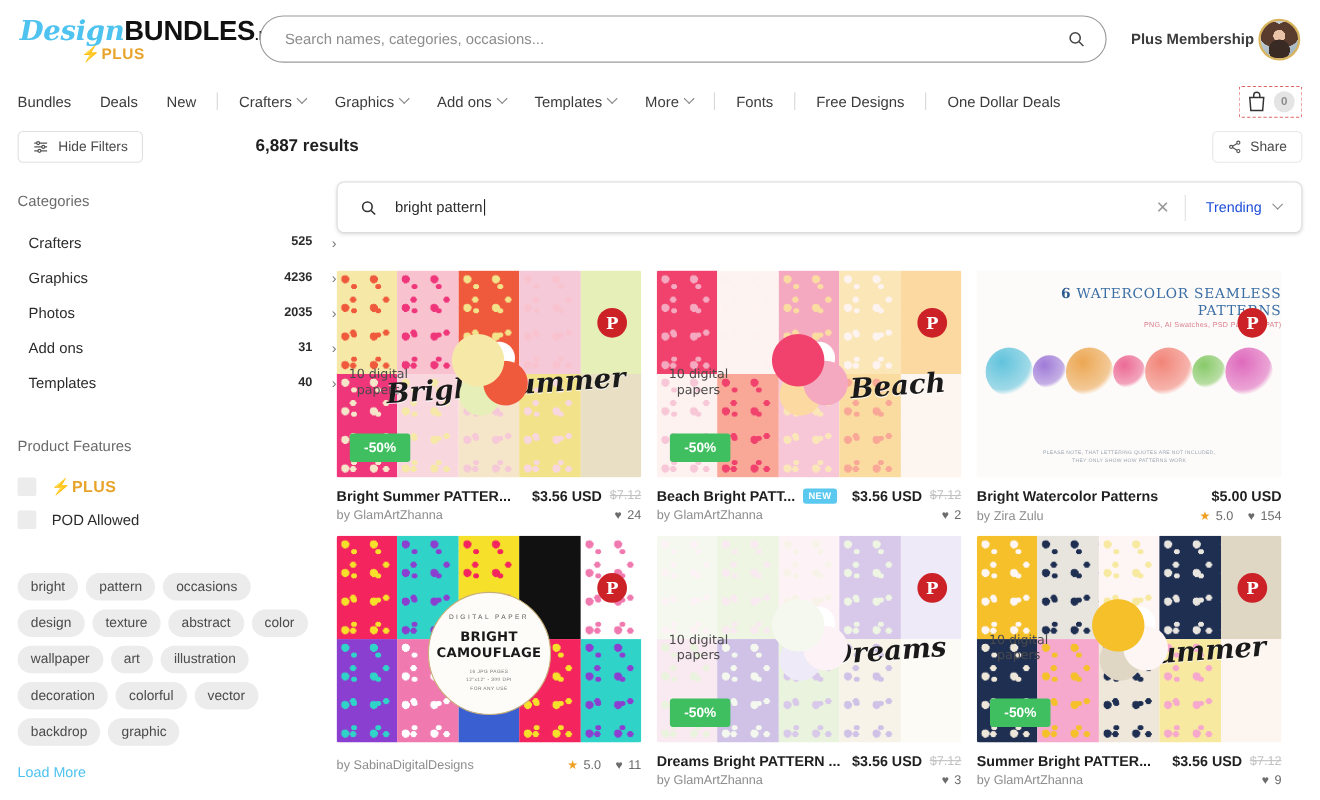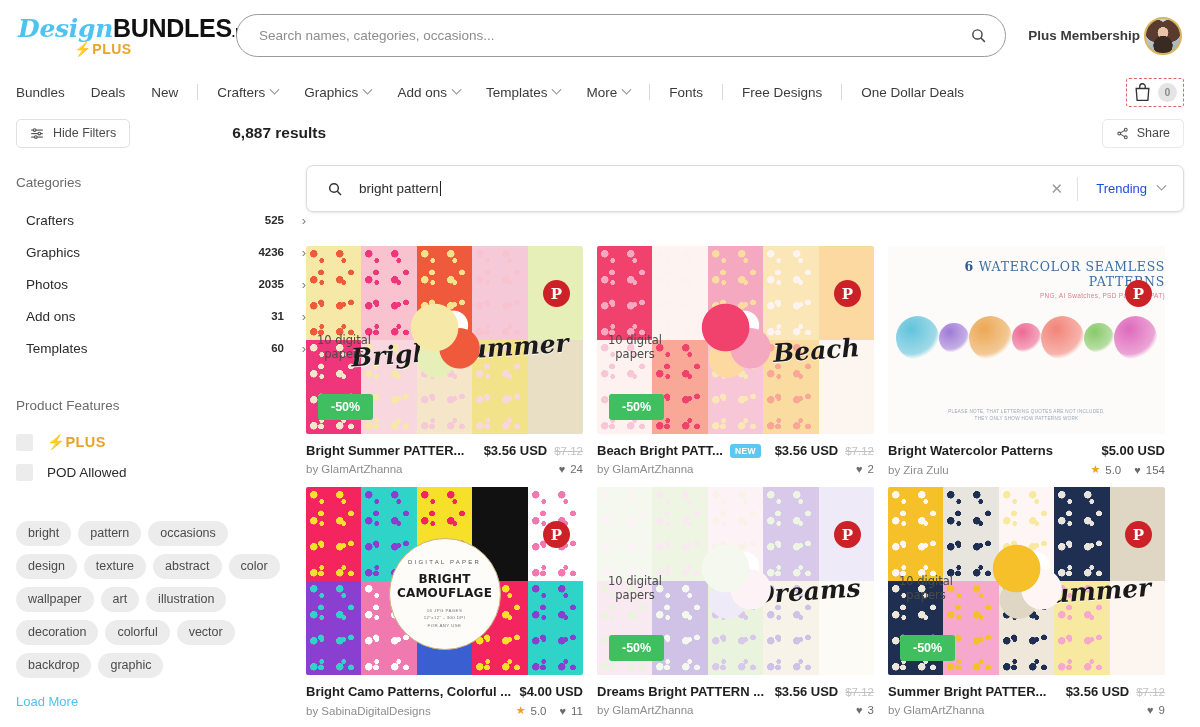--- a/index.html
+++ b/index.html
@@ -307,21 +307,21 @@
             <span class="cat-count">2035</span>
             <span class="cat-arrow">›</span>
           </div>
           <div class="cat-row">
             <span class="cat-name">Add ons</span>
             <span class="cat-count">31</span>
             <span class="cat-arrow">›</span>
           </div>
           <div class="cat-row">
             <span class="cat-name">Templates</span>
-            <span class="cat-count">60</span>
+            <span class="cat-count">40</span>
             <span class="cat-arrow">›</span>
           </div>
         </div>
 
       <div class="section-gap"></div>
       <div class="side-title">Product Features</div>
       <div class="feature-row">
         <span class="checkbox"></span>
         <span class="feat-plus">⚡<span>PLUS</span></span>
       </div>
@@ -505,24 +505,20 @@
                   <div class="camo-top">DIGITAL PAPER</div>
                   <div class="camo-main">BRIGHT CAMOUFLAGE</div>
                   <div class="camo-sub" style="white-space: pre-line;">16 JPG PAGES
 12"x12" - 300 DPI
 FOR ANY USE</div>
                 </div>
               </div>
               <div class="pin-btn">P</div>
             </div>
             <div class="card-info">
-              <div class="line1">
-                <span class="title">Bright Camo Patterns, Colorful ...</span>
-                <span class="price">$4.00 USD</span>
-              </div>
               <div class="line2">
                 <span class="author">by SabinaDigitalDesigns</span>
                 <span class="metrics">
                   <span class="metric">
                     <span class="star">★</span>
                     <span>5.0</span>
                   </span>
                   <span class="metric">
                     <span class="heart">♥</span>
                     <span>11</span>

